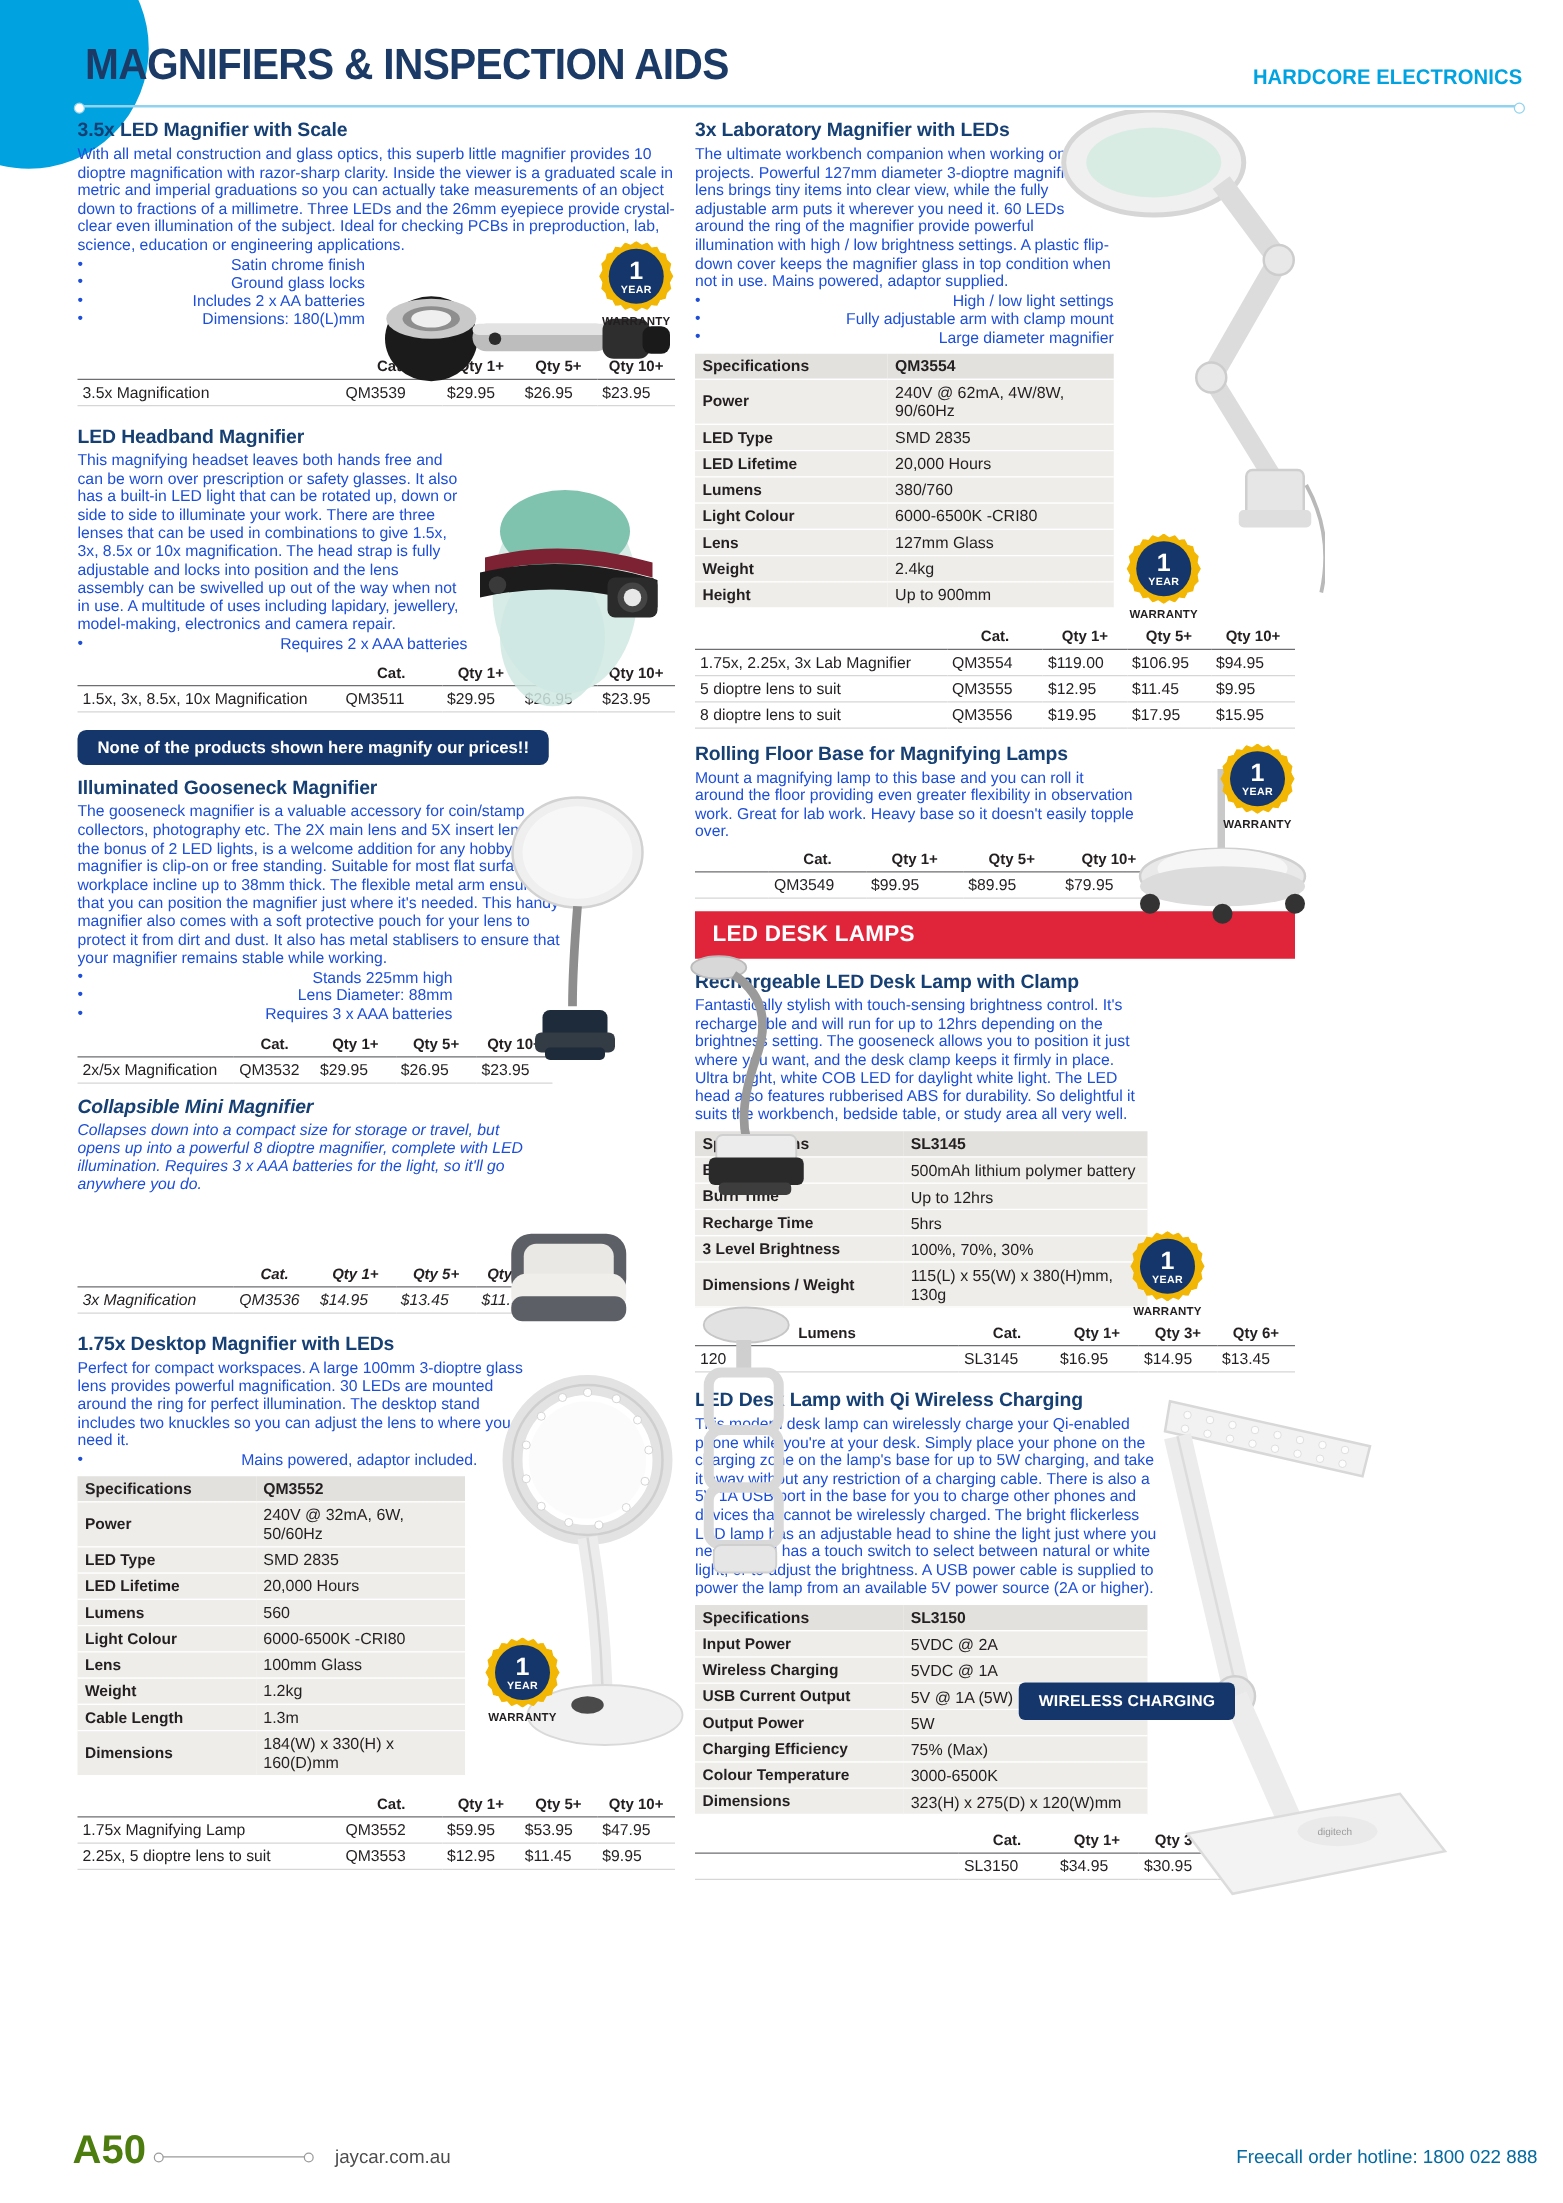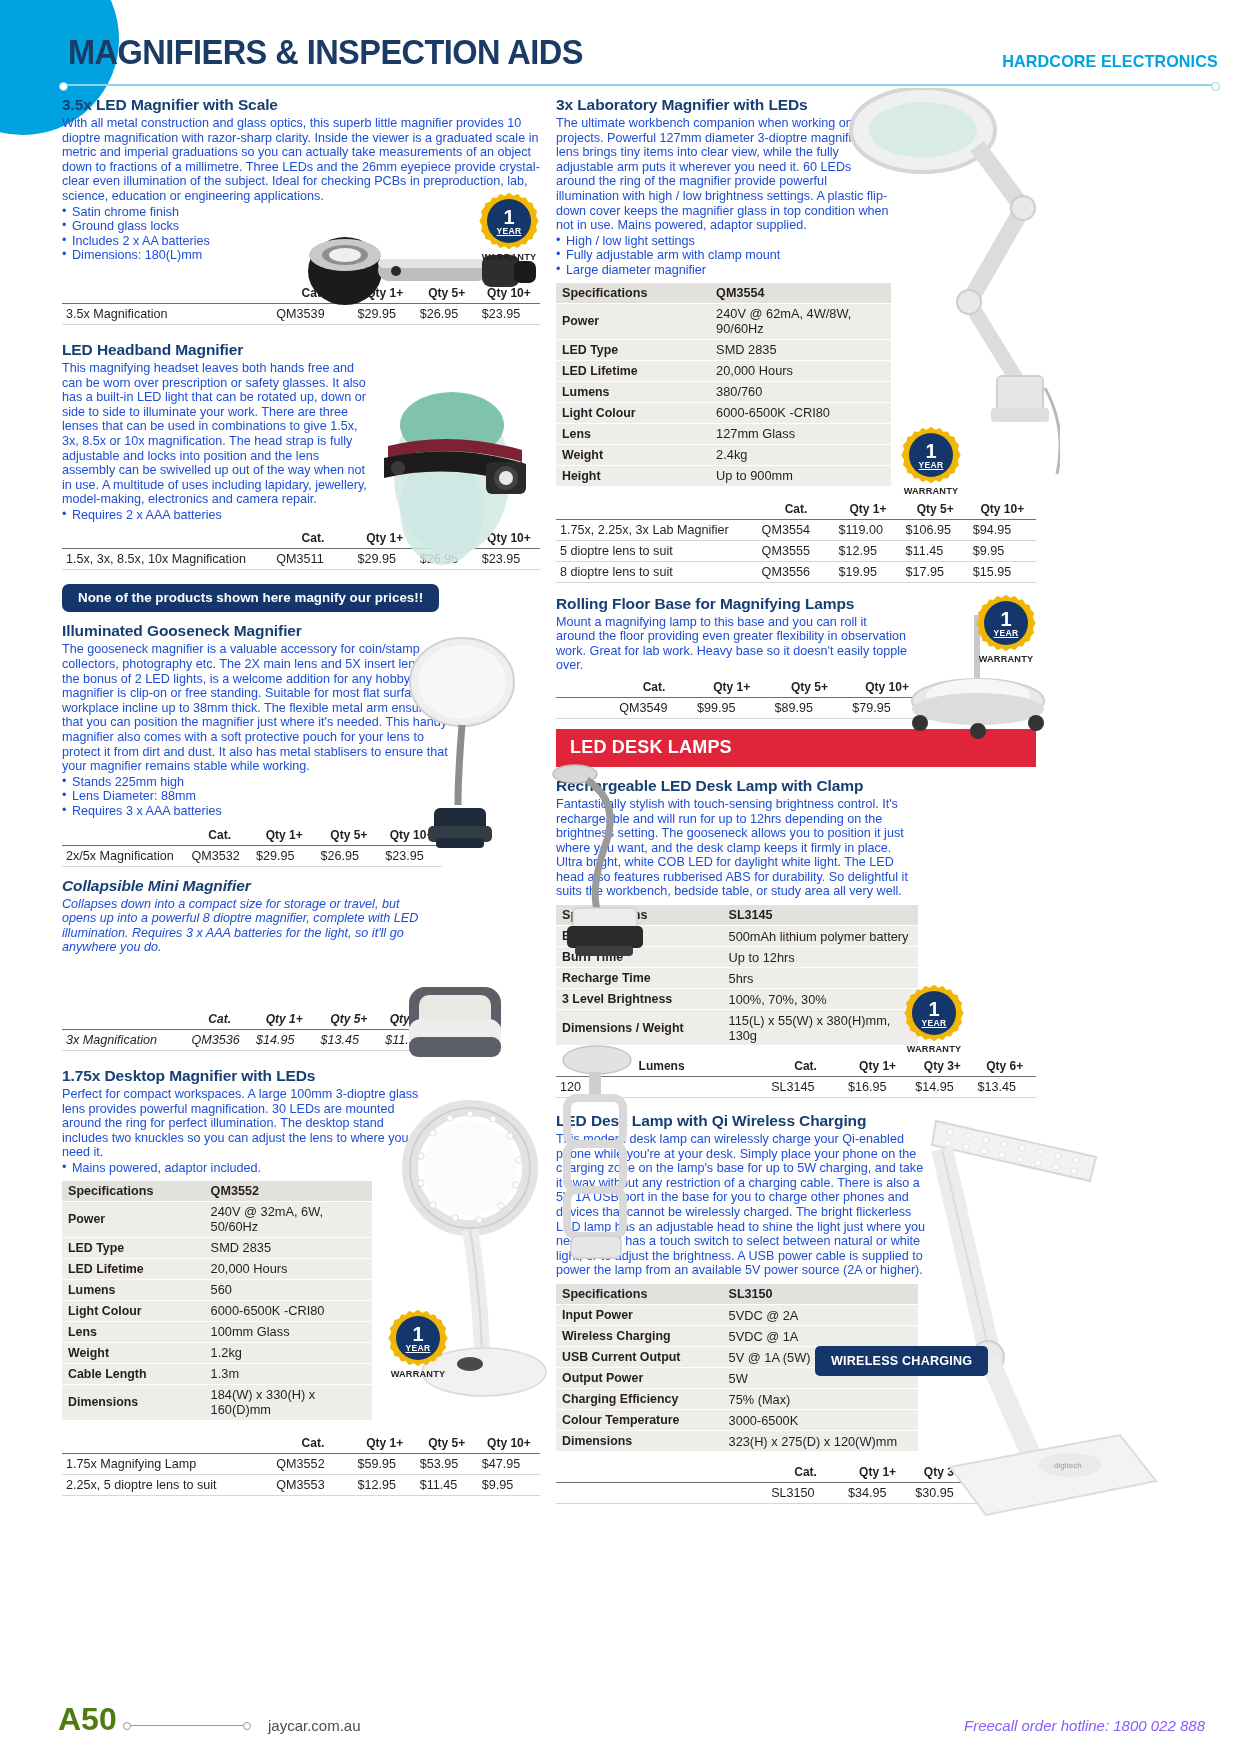--- a/index.html
+++ b/index.html
@@ -48,21 +48,21 @@
   .col-right { left: 556px; width: 480px; }
 
   h2.prod {
     color: #163f73; font-size: 15.5px; font-weight: 700;
     margin: 0 0 2px 0; letter-spacing: -0.1px;
   }
   p.desc, ul.bul {
     font-size: 12.6px; line-height: 14.6px; color: #1d4ed8;
   }
   p.desc { margin-bottom: 1px; }
-  ul.bul { list-style: none; }
+  ul.bul { list-style: none; text-align: right; }
   ul.bul li { position: relative; padding-left: 10px; }
   ul.bul li:before {
     content: "\2022"; position: absolute; left: 0; top: -1px;
   }
   .block { margin-bottom: 10px; }
 
   
   table.price { border-collapse: collapse; font-size: 12.2px; width: 100%; }
   table.price th {
     font-weight: 700; font-size: 12px; text-align: center;
@@ -127,21 +127,21 @@
       -3% 50%,2% 41%,0% 32%,6% 26%,8% 18%,16% 16%,20% 8%,28% 9%,
       34% 2%,42% 5%);
   }
   .warr .inner {
     position: absolute; left: 6px; top: 6px; width: 44px; height: 44px;
     border-radius: 50%; background: #15366a; color: #fff;
     display: flex; flex-direction: column; align-items: center;
     justify-content: center; line-height: 1;
   }
   .warr .one { font-size: 20px; font-weight: 700; }
-  .warr .yr  { font-size: 8.5px; font-weight: 700; letter-spacing: .3px; text-decoration: underline; }
+  .warr .yr  { font-size: 8.5px; font-weight: 700; letter-spacing: .3px; }
   .warr .lbl { font-size: 9.2px; font-weight: 700; margin-top: 3px; color:#231f20; letter-spacing:.2px; }
 
   
   .photo { position: absolute; pointer-events: none; }
 
   
   .footer { position: absolute; left: 0; bottom: 0; width: 1250px; height: 70px; }
   .pg-num {
     position: absolute; left: 58px; bottom: 24px;
     font-size: 32px; font-weight: 700; color: #4d7c0f;
@@ -154,22 +154,22 @@
   .foot-rule:before, .foot-rule:after {
     content:""; position:absolute; top:-2.5px; width:6px; height:6px;
     border-radius:50%; border:1.2px solid #9a9a9a; background:#fff;
   }
   .foot-rule:before{ left:-3px;} .foot-rule:after{ right:-3px;}
   .foot-site {
     position: absolute; left: 268px; bottom: 28px;
     font-size: 15px; color: #4d4d4f;
   }
   .foot-hot {
-    position: absolute; right: 45px; bottom: 28px;
-    font-size: 15px; color: #8b5cf6; font-style: italic;
+    position: absolute; right: 20px; bottom: 28px;
+    font-size: 15px; color: #0369a1;
   }
 </style>
 </head>
 <body>
 
 <div class="page">
 
   <div class="corner-circle"></div>
   <div class="hdr-title">MAGNIFIERS &amp; INSPECTION AIDS</div>
   <div class="hdr-brand">HARDCORE ELECTRONICS</div>

